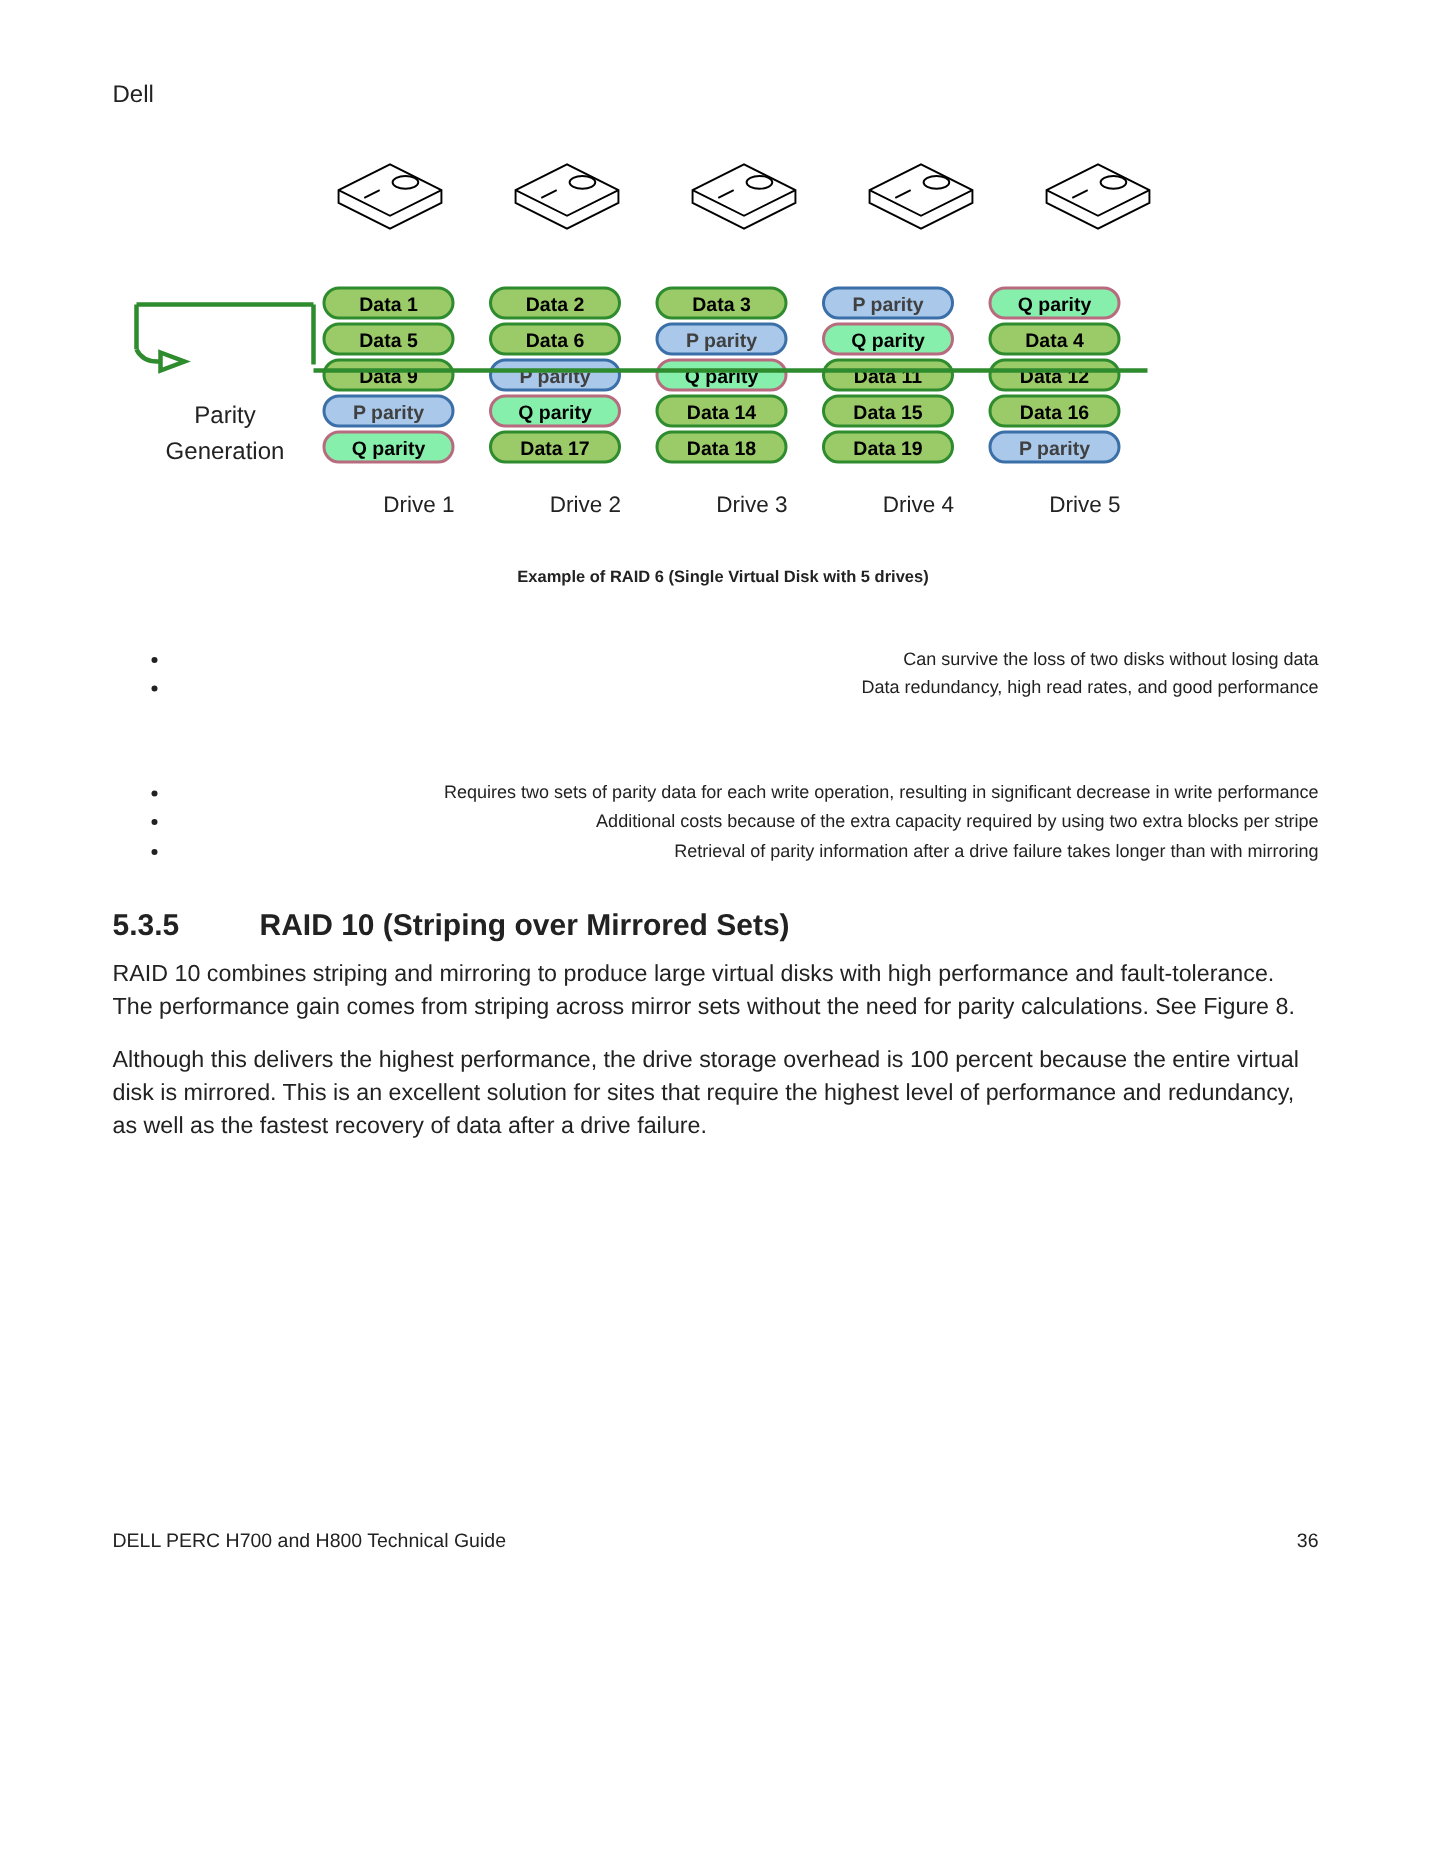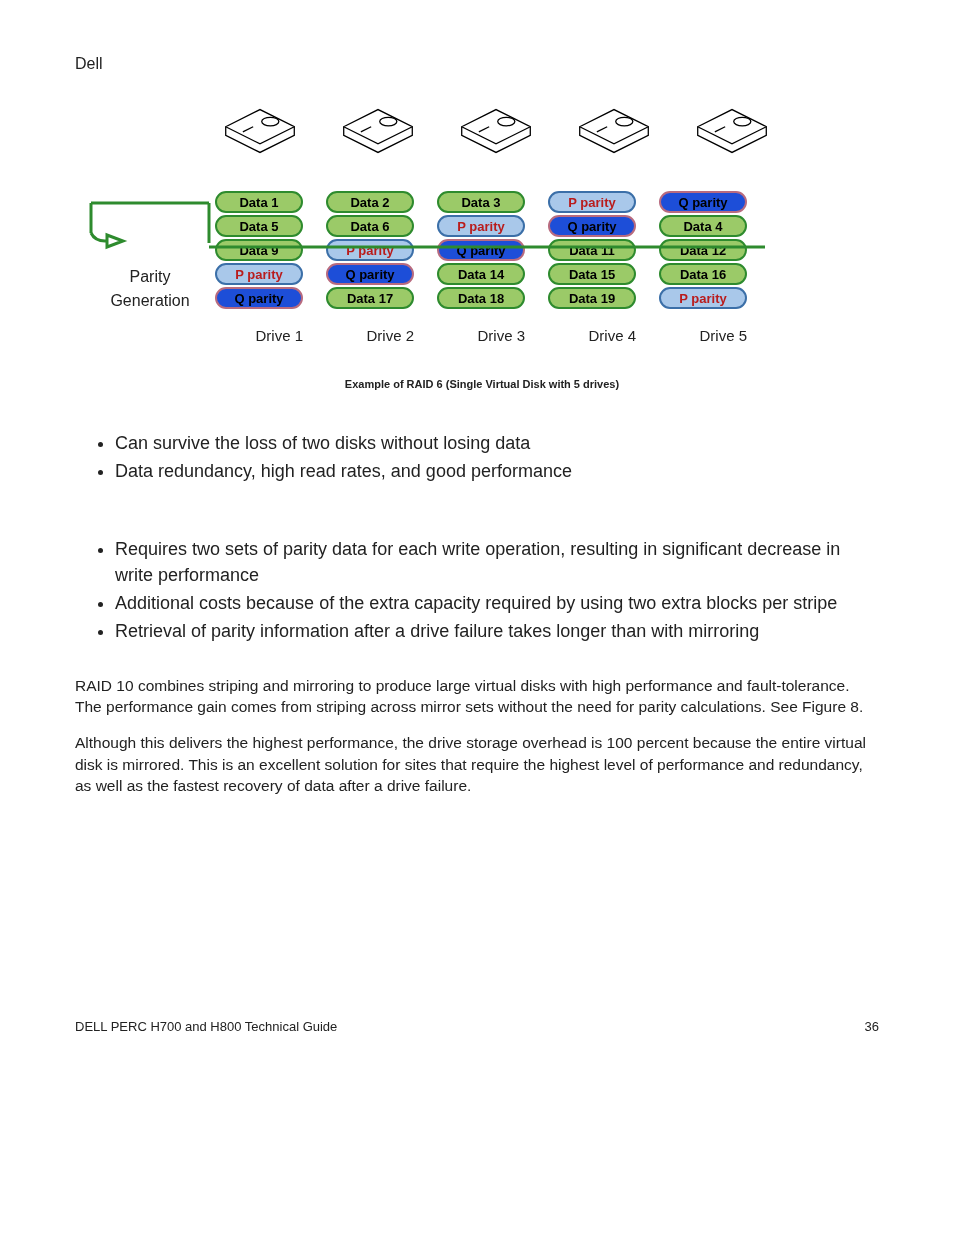--- a/index.html
+++ b/index.html
@@ -31,27 +31,27 @@
     border-radius: 11px;
     border: 2px solid;
     font-size: 13px;
     font-weight: bold;
     display: flex;
     align-items: center;
     justify-content: center;
     box-sizing: border-box;
   }
   .cell.data { background: #9bca68; border-color: #2e8b2e; color: #000; }
-  .cell.p { background: #a9c8ea; border-color: #3b6fa8; color: #b91c1c; }
-  .cell.q { background: #1d4ed8; border-color: #b86b7f; color: #000; }
+  .cell.p { background: #a9c8ea; border-color: #3b6fa8; color: #404040; }
+  .cell.q { background: #86efac; border-color: #b86b7f; color: #000; }
   .drive-labels { display: flex; gap: 23px; margin-left: 130px; margin-top: 14px; }
   .drive-labels > div { width: 88px; text-align: right; font-size: 15px; }
   .caption { text-align: center; font-weight: bold; font-size: 11px; margin: 34px 0 40px 0; }
   ul.bullets { margin: 0 0 30px 0; padding-left: 40px; }
-  ul.bullets li { font-size: 18px; line-height: 1.45; margin-bottom: 2px; }
+  ul.bullets li { font-size: 12px; line-height: 1.45; margin-bottom: 2px; text-align: right; }
   .gap { height: 22px; }
   h2.sec { font-size: 20px; font-weight: bold; margin: 12px 0 10px 0; }
   h2.sec .num { display: inline-block; width: 98px; }
   p.body { font-size: 15.5px; line-height: 1.4; margin: 0 0 14px 0; }
   .footer {
     position: absolute;
     bottom: 52px;
     left: 75px;
     right: 75px;
     font-size: 13px;
@@ -176,20 +176,23 @@
       <li>Can survive the loss of two disks without losing data</li>
       <li>Data redundancy, high read rates, and good performance</li>
     </ul>
   <div class="gap"></div>
   <ul class="bullets">
       <li>Requires two sets of parity data for each write operation, resulting in significant decrease in write performance</li>
       <li>Additional costs because of the extra capacity required by using two extra blocks per stripe</li>
       <li>Retrieval of parity information after a drive failure takes longer than with mirroring</li>
     </ul>
 
+  <h2 class="sec">
+    <span class="num">5.3.5</span><span>RAID 10 (Striping over Mirrored Sets)</span>
+  </h2>
   <p class="body">RAID 10 combines striping and mirroring to produce large virtual disks with high performance and fault-tolerance. The performance gain comes from striping across mirror sets without the need for parity calculations. See Figure 8.</p>
   <p class="body">Although this delivers the highest performance, the drive storage overhead is 100 percent because the entire virtual disk is mirrored. This is an excellent solution for sites that require the highest level of performance and redundancy, as well as the fastest recovery of data after a drive failure.</p>
 
   <div class="footer">
     <span>DELL PERC H700 and H800 Technical Guide</span>
     <span>36</span>
   </div>
 </div>
 
 </body></html>

